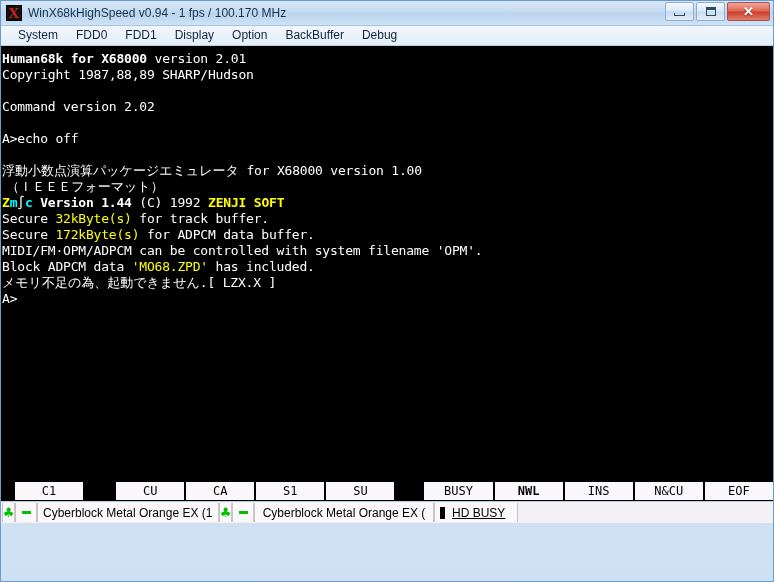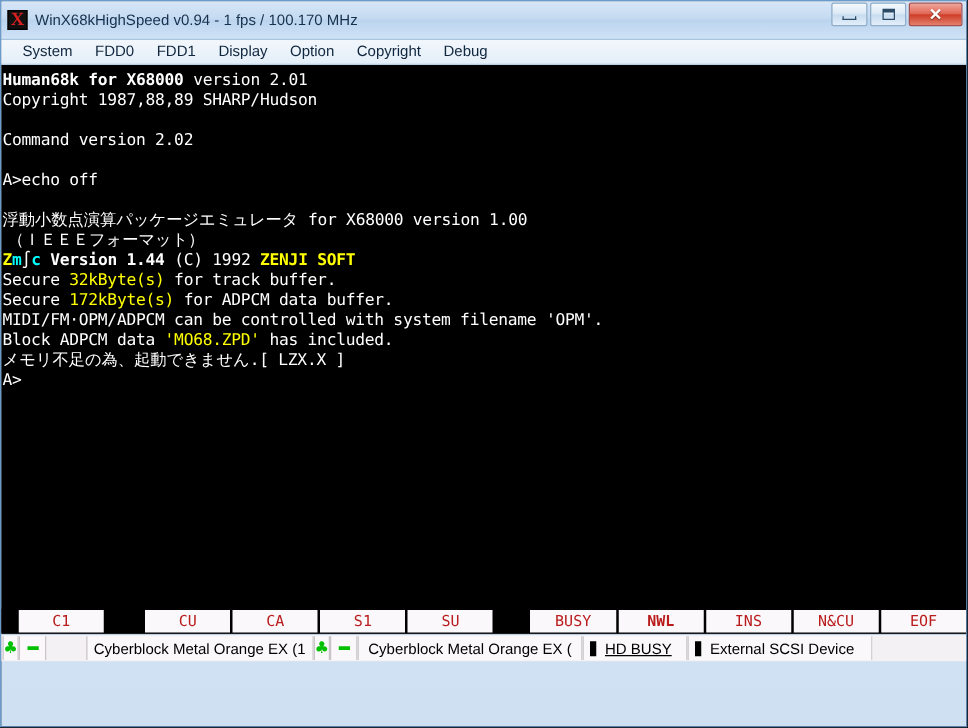--- a/index.html
+++ b/index.html
@@ -17,21 +17,21 @@
     width: 774px;
     height: 582px;
     background: linear-gradient(180deg, #dce9f7 0%, #cfe0f2 100%);
     border: 1px solid #6a9bcd;
     overflow: hidden;
   }
 
   
   .titlebar {
     position: relative;
-    height: 31px;
+    height: 25px;
     background: linear-gradient(180deg, #d7e6f7 0%, #c5dbf1 45%, #bbd4ee 50%, #cfe2f6 100%);
     border-bottom: 1px solid #a8c4de;
     display: flex;
     align-items: center;
     padding-left: 5px;
   }
   .app-icon {
     width: 16px; height: 16px;
     background: #111;
     border: 1px solid #000;
@@ -129,21 +129,21 @@
     left: 0; bottom: 0;
     width: 774px;
     height: 20px;
     background: #000;
     display: flex;
     align-items: center;
   }
   .fk {
     height: 18px;
     background: #fbf8fb;
-    color: #b91c1c;
+    color: #000000;
     font-family: "DejaVu Sans Mono", monospace;
     font-size: 12px;
     display: flex;
     align-items: center;
     justify-content: center;
     margin-right: 2px;
   }
   .fk-gap { width: 12px; flex: 0 0 auto; }
 
   
@@ -205,21 +205,21 @@
       </div>
     </div>
   </div>
 
   <div class="menubar" id="menubar">
       <div class="menuitem">System</div>
       <div class="menuitem">FDD0</div>
       <div class="menuitem">FDD1</div>
       <div class="menuitem">Display</div>
       <div class="menuitem">Option</div>
-      <div class="menuitem">Copyright</div>
+      <div class="menuitem">BackBuffer</div>
       <div class="menuitem">Debug</div>
     </div>
 
   <div class="screen">
     <div class="term" id="terminal"><div class="row"><span style="color: rgb(255, 255, 255); font-weight: bold;">Human68k for X68000</span><span style="color: rgb(255, 255, 255);"> version 2.01</span></div><div class="row"><span style="color: rgb(255, 255, 255);">Copyright 1987,88,89 SHARP/Hudson</span></div><div class="row"><span style="color: rgb(255, 255, 255);"></span></div><div class="row"><span style="color: rgb(255, 255, 255);">Command version 2.02</span></div><div class="row"><span style="color: rgb(255, 255, 255);"></span></div><div class="row"><span style="color: rgb(255, 255, 255);">A&gt;echo off</span></div><div class="row"><span style="color: rgb(255, 255, 255);"></span></div><div class="row"><span class="jp" style="color: rgb(255, 255, 255);">浮動小数点演算パッケージエミュレータ</span><span style="color: rgb(255, 255, 255);"> for X68000 version 1.00</span></div><div class="row"><span class="jp" style="color: rgb(255, 255, 255);"> （ＩＥＥＥフォーマット）</span></div><div class="row"><span style="color: rgb(255, 255, 0); font-weight: bold;">Z</span><span style="color: rgb(0, 255, 255); font-weight: bold;">m</span><span style="color: rgb(255, 255, 255);">∫</span><span style="color: rgb(0, 255, 255); font-weight: bold;">c</span><span style="color: rgb(255, 255, 255); font-weight: bold;"> Version 1.44</span><span style="color: rgb(255, 255, 255);"> (C) 1992 </span><span style="color: rgb(255, 255, 0); font-weight: bold;">ZENJI SOFT</span></div><div class="row"><span style="color: rgb(255, 255, 255);">Secure </span><span style="color: rgb(255, 255, 0);">32kByte(s)</span><span style="color: rgb(255, 255, 255);"> for track buffer.</span></div><div class="row"><span style="color: rgb(255, 255, 255);">Secure </span><span style="color: rgb(255, 255, 0);">172kByte(s)</span><span style="color: rgb(255, 255, 255);"> for ADPCM data buffer.</span></div><div class="row"><span style="color: rgb(255, 255, 255);">MIDI/FM·OPM/ADPCM can be controlled with system filename 'OPM'.</span></div><div class="row"><span style="color: rgb(255, 255, 255);">Block ADPCM data </span><span style="color: rgb(255, 255, 0);">'MO68.ZPD'</span><span style="color: rgb(255, 255, 255);"> has included.</span></div><div class="row"><span class="jp" style="color: rgb(255, 255, 255);">メモリ不足の為、起動できません</span><span style="color: rgb(255, 255, 255);">.[ LZX.X ]</span></div><div class="row"><span style="color: rgb(255, 255, 255);">A&gt;</span></div></div>
 
     <div class="fkeys" id="fkeys">
         <div class="fk-gap" style="width: 14px;"></div>
         <div class="fk" style="width: 74px;">C1</div>
         <div class="fk" style="width: 74px; margin-left: 31px;">CU</div>
@@ -236,40 +236,36 @@
   </div>
 
   <div class="statusbar">
 
     <div class="sb-cell" style="width:13px;padding:0;justify-content:center;">
       <span class="led-clover">♣</span>
     </div>
     <div class="sb-cell" style="width:22px;padding:0;justify-content:center;">
       <span class="led-dash"></span>
     </div>
-    <div class="sb-cell" style="width:182px;margin-left:32px;">
+    <div class="sb-cell" style="width:182px;">
       <span class="sb-label">Cyberblock Metal Orange EX (1</span>
     </div>
 
     <div class="sb-cell" style="width:13px;padding:0;justify-content:center;">
       <span class="led-clover">♣</span>
     </div>
     <div class="sb-cell" style="width:22px;padding:0;justify-content:center;">
       <span class="led-dash"></span>
     </div>
     <div class="sb-cell" style="width:180px;justify-content:center;">
       <span class="sb-label">Cyberblock Metal Orange EX (</span>
     </div>
 
     <div class="sb-cell" style="width:84px;text-decoration:underline;">
       <span class="bar-black"></span>
       <span class="sb-label">HD BUSY</span>
     </div>
 
-    <div class="sb-cell" style="width:148px;">
-      <span class="bar-black"></span>
-      <span class="sb-label">External SCSI Device</span>
-    </div>
 
     <div class="sb-fill"></div>
   </div>
 
 </div>
 
 </body></html>

